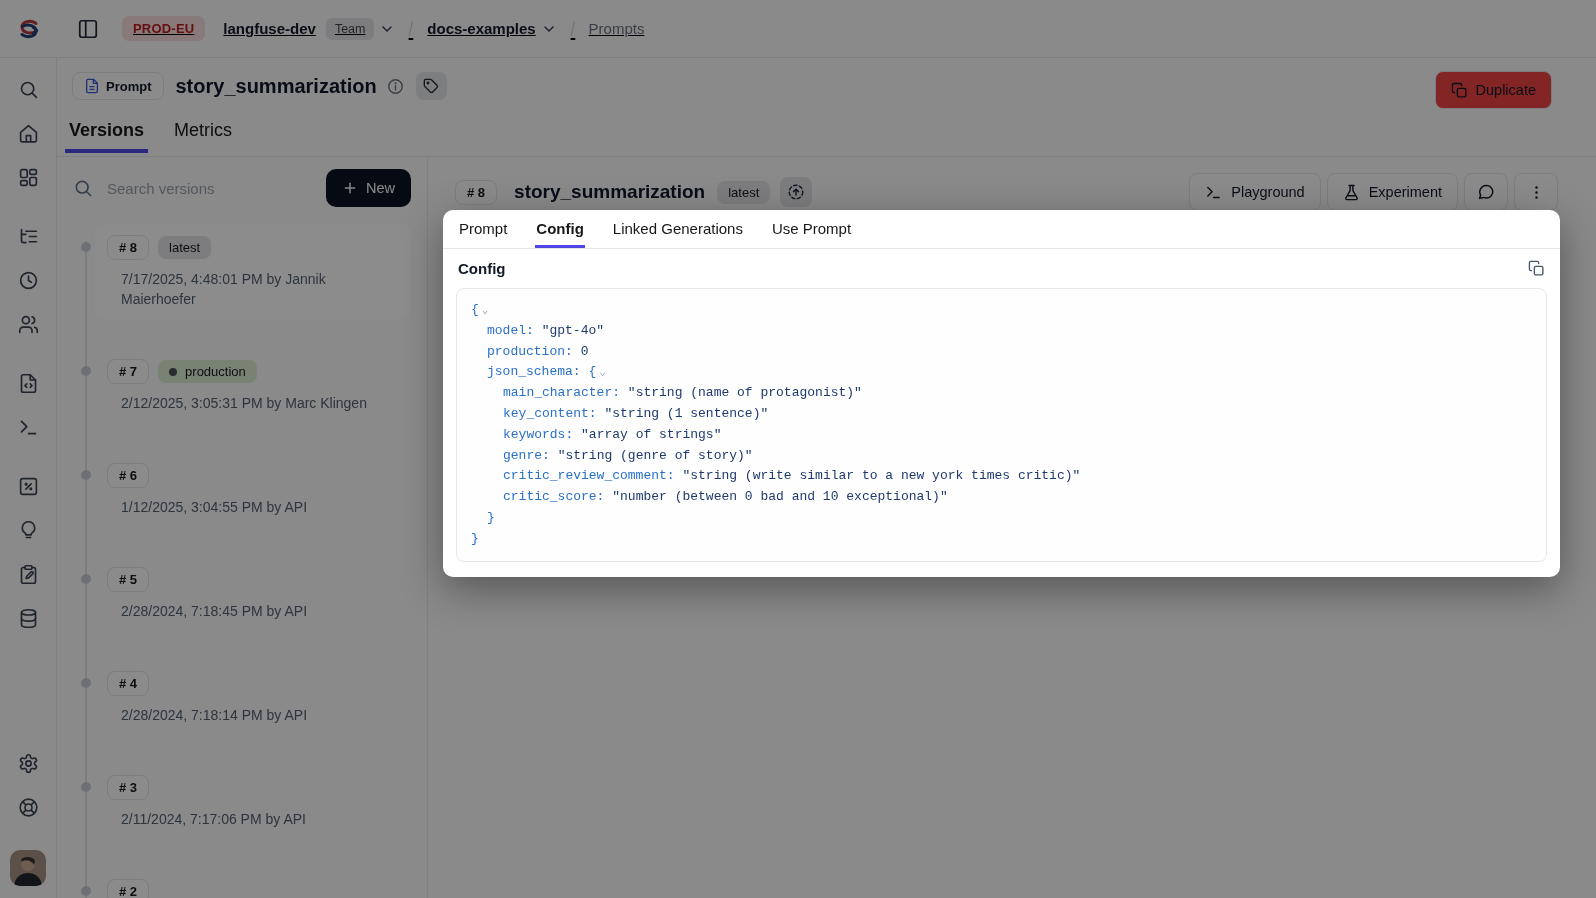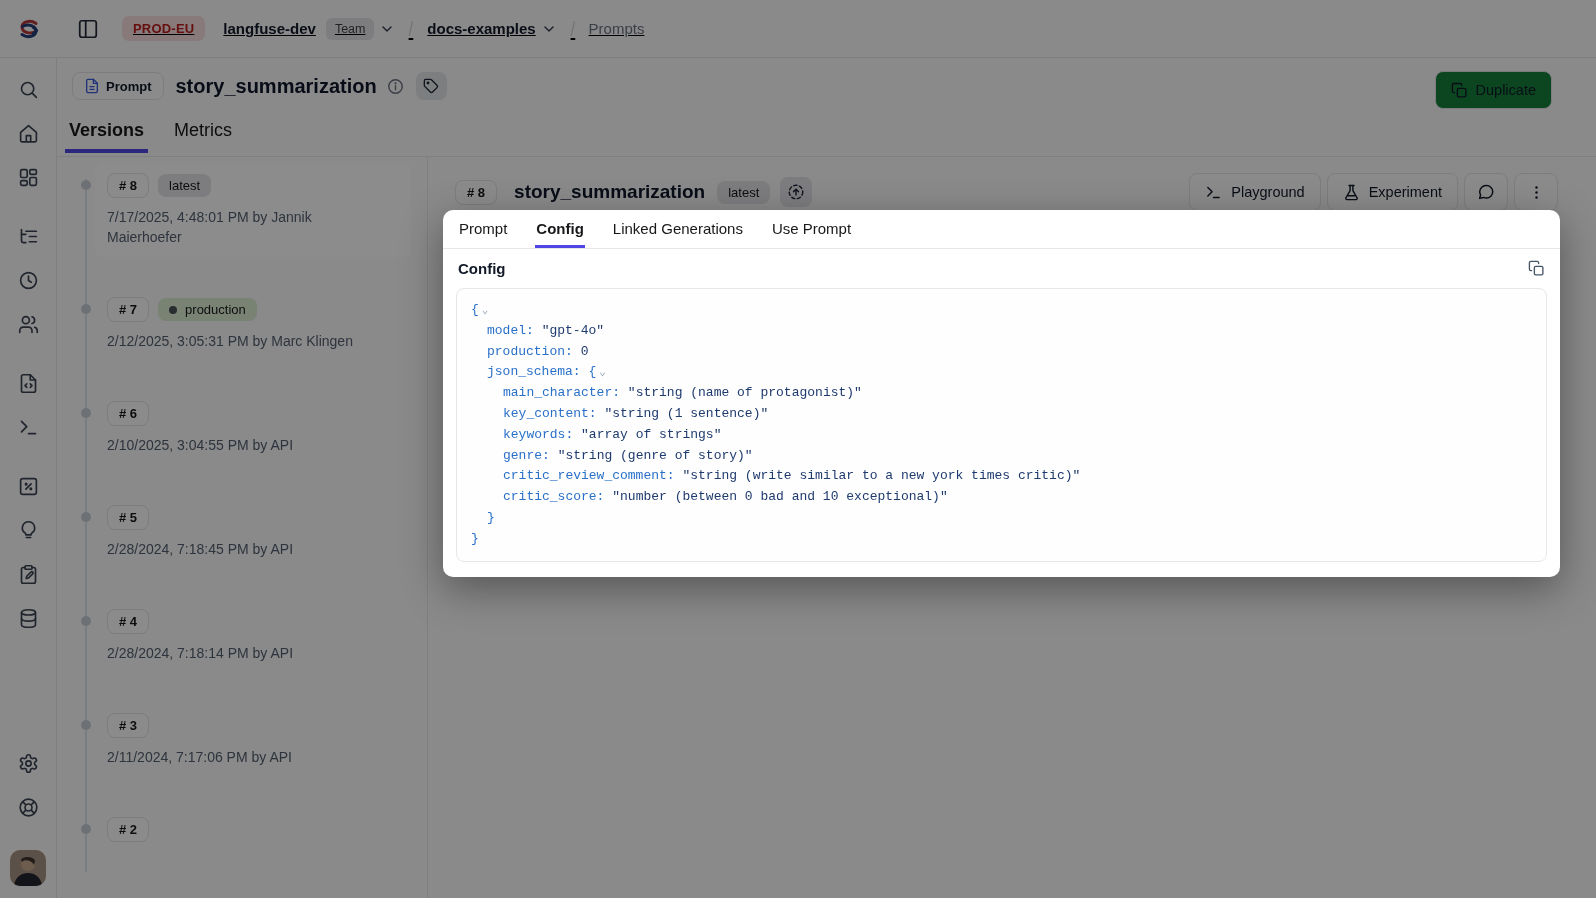--- a/index.html
+++ b/index.html
@@ -26,21 +26,21 @@
   .side-bottom { margin-top:auto; display:flex; flex-direction:column; align-items:center; }
   .avatar { width:36px; height:36px; border-radius:10px; overflow:hidden; margin-top:16px; cursor:pointer; }
 
   
   .page-header { position:absolute; left:57px; top:58px; width:1539px; height:99px; border-bottom:1px solid #e5e7eb; background:#fbfbfc; }
   .ph-row { display:flex; align-items:center; padding:14px 0 0 15px; }
   .type-badge { display:flex; align-items:center; gap:6px; border:1px solid #e4e4e7; background:#fdfdfd; border-radius:8px; padding:5px 11px; font-size:13px; font-weight:700; color:#111827; }
   .page-title { margin-left:12px; font-size:20px; font-weight:700; color:#0f172a; }
   .info-icon { margin-left:10px; display:flex; }
   .tag-btn { margin-left:12px; width:31px; height:28px; background:#e3e5e9; border:none; border-radius:8px; display:flex; align-items:center; justify-content:center; cursor:pointer; }
-  .dup-btn { position:absolute; right:44px; top:13px; height:38px; display:flex; align-items:center; gap:8px; background:#15803d; border:1px solid #e4e4e7; border-radius:8px; padding:0 15px; font-size:14.5px; font-weight:500; color:#111827; cursor:pointer; }
+  .dup-btn { position:absolute; right:44px; top:13px; height:38px; display:flex; align-items:center; gap:8px; background:#ef4444; border:1px solid #e4e4e7; border-radius:8px; padding:0 15px; font-size:14.5px; font-weight:500; color:#111827; cursor:pointer; }
   .page-tabs { display:flex; gap:26px; padding-left:10px; margin-top:14px; }
   .page-tab { position:relative; font-size:18px; color:#18181b; padding:6px 2px 12px; cursor:pointer; }
   .page-tab.active { font-weight:600; }
   .page-tab.active::after { content:""; position:absolute; left:-2px; right:-2px; bottom:0; height:4px; background:#4f46e5; }
 
   
   .versions-panel { position:absolute; left:57px; top:157px; width:371px; height:741px; border-right:1px solid #e5e7eb; background:#fbfbfc; }
   .vp-search-row { display:flex; align-items:center; height:62px; padding:0 16px 0 16px; }
   .vp-search { display:flex; align-items:center; gap:14px; flex:1; }
   .vp-search input { border:none; outline:none; background:transparent; font-size:15px; color:#111827; width:150px; font-family:inherit; }
@@ -50,21 +50,21 @@
   .vrail { position:absolute; left:28px; top:22px; bottom:-20px; width:1.5px; background:#dfe3e8; }
   .version-item { position:relative; border-radius:8px; padding:10px 12px; margin-bottom:30px; cursor:pointer; }
   .version-item.selected { background:#ffffff; }
   .version-item::before { content:""; position:absolute; left:-14.5px; top:17px; width:10px; height:10px; border-radius:50%; background:#c7ced6; }
   .v-badges { display:flex; align-items:center; gap:9px; }
   .v-num { border:1px solid #e1e3e8; background:#fdfdfd; border-radius:8px; padding:4px 11px; font-size:13px; font-weight:700; color:#18181b; }
   .v-tag { border-radius:8px; padding:4px 11px; font-size:13px; font-weight:500; color:#18181b; }
   .v-tag.latest { background:#e4e4e7; }
   .v-tag.production { background:#dceed3; display:flex; align-items:center; gap:8px; }
   .v-dot { width:8px; height:8px; border-radius:50%; background:#4a5258; }
-  .v-meta { margin-top:9px; font-size:14px; color:#53607080; color:#556070; line-height:20px; max-width:280px; }
+  .v-meta { margin-top:9px; font-size:14px; color:#53607080; color:#556070; line-height:20px; max-width:280px;margin-left:14px; }
 
   
   .main { position:absolute; left:428px; top:157px; width:1168px; height:741px; background:#fbfbfc; }
   .main-header { display:flex; align-items:center; padding:16px 38px 0 27px; }
   .mh-num { border:1px solid #e1e3e8; background:#fdfdfd; border-radius:8px; padding:4px 11px; font-size:13px; font-weight:700; color:#18181b; }
   .mh-title { margin-left:17px; font-size:19px; font-weight:700; color:#0f172a; }
   .mh-latest { margin-left:12px; background:#e4e4e7; border-radius:8px; padding:4px 11px; font-size:13px; font-weight:500; color:#18181b; }
   .mh-promote { margin-left:10px; width:32px; height:30px; background:#e4e4e7; border:none; border-radius:8px; display:flex; align-items:center; justify-content:center; cursor:pointer; }
   .mh-actions { margin-left:auto; display:flex; align-items:flex-end; gap:6px; }
   .btn { height:38px; display:flex; align-items:center; gap:9px; background:#fdfdfd; border:1px solid #e4e4e7; border-radius:8px; padding:0 15px; font-size:14.5px; font-weight:500; color:#111827; cursor:pointer; }
@@ -324,41 +324,61 @@
         <span>Duplicate</span>
       </button>
     </div>
     <div class="page-tabs" id="page-tabs">
         <span class="page-tab active">Versions</span>
         <span class="page-tab">Metrics</span>
       </div>
   </div>
 
   <div class="versions-panel">
+    <div class="vp-search-row">
+      <div class="vp-search">
+        <span>
+          <svg width="20" height="20" viewBox="0 0 24 24" fill="none" stroke="#64748b" stroke-width="2" stroke-linecap="round">
+              <circle cx="11" cy="11" r="7"></circle>
+              <line x1="16.5" y1="16.5" x2="21" y2="21"></line>
+            </svg>
+        </span>
+        <input type="text" placeholder="Search versions" style="">
+      </div>
+      <button class="new-btn">
+        <span>
+          <svg width="16" height="16" viewBox="0 0 24 24" fill="none" stroke="#f8fafc" stroke-width="2.2" stroke-linecap="round">
+              <line x1="12" y1="5" x2="12" y2="19"></line>
+              <line x1="5" y1="12" x2="19" y2="12"></line>
+            </svg>
+        </span>
+        <span>New</span>
+      </button>
+    </div>
     <div class="vlist" id="version-list">
       <div class="vrail"></div>
     <div class="version-item selected">
           <div class="v-badges">
             <span class="v-num"># 8</span>
             <span class="v-tag latest">latest</span>
           </div>
           <div class="v-meta">7/17/2025, 4:48:01 PM by Jannik Maierhoefer</div>
         </div>
         <div class="version-item">
           <div class="v-badges">
             <span class="v-num"># 7</span>
             <span class="v-tag production"><span class="v-dot"></span>production</span>
           </div>
           <div class="v-meta">2/12/2025, 3:05:31 PM by Marc Klingen</div>
         </div>
         <div class="version-item">
           <div class="v-badges">
             <span class="v-num"># 6</span>
           </div>
-          <div class="v-meta">2/10/2025, 3:04:55 PM by API</div>
+          <div class="v-meta">1/12/2025, 3:04:55 PM by API</div>
         </div>
         <div class="version-item">
           <div class="v-badges">
             <span class="v-num"># 5</span>
           </div>
           <div class="v-meta">2/28/2024, 7:18:45 PM by API</div>
         </div>
         <div class="version-item">
           <div class="v-badges">
             <span class="v-num"># 4</span>

